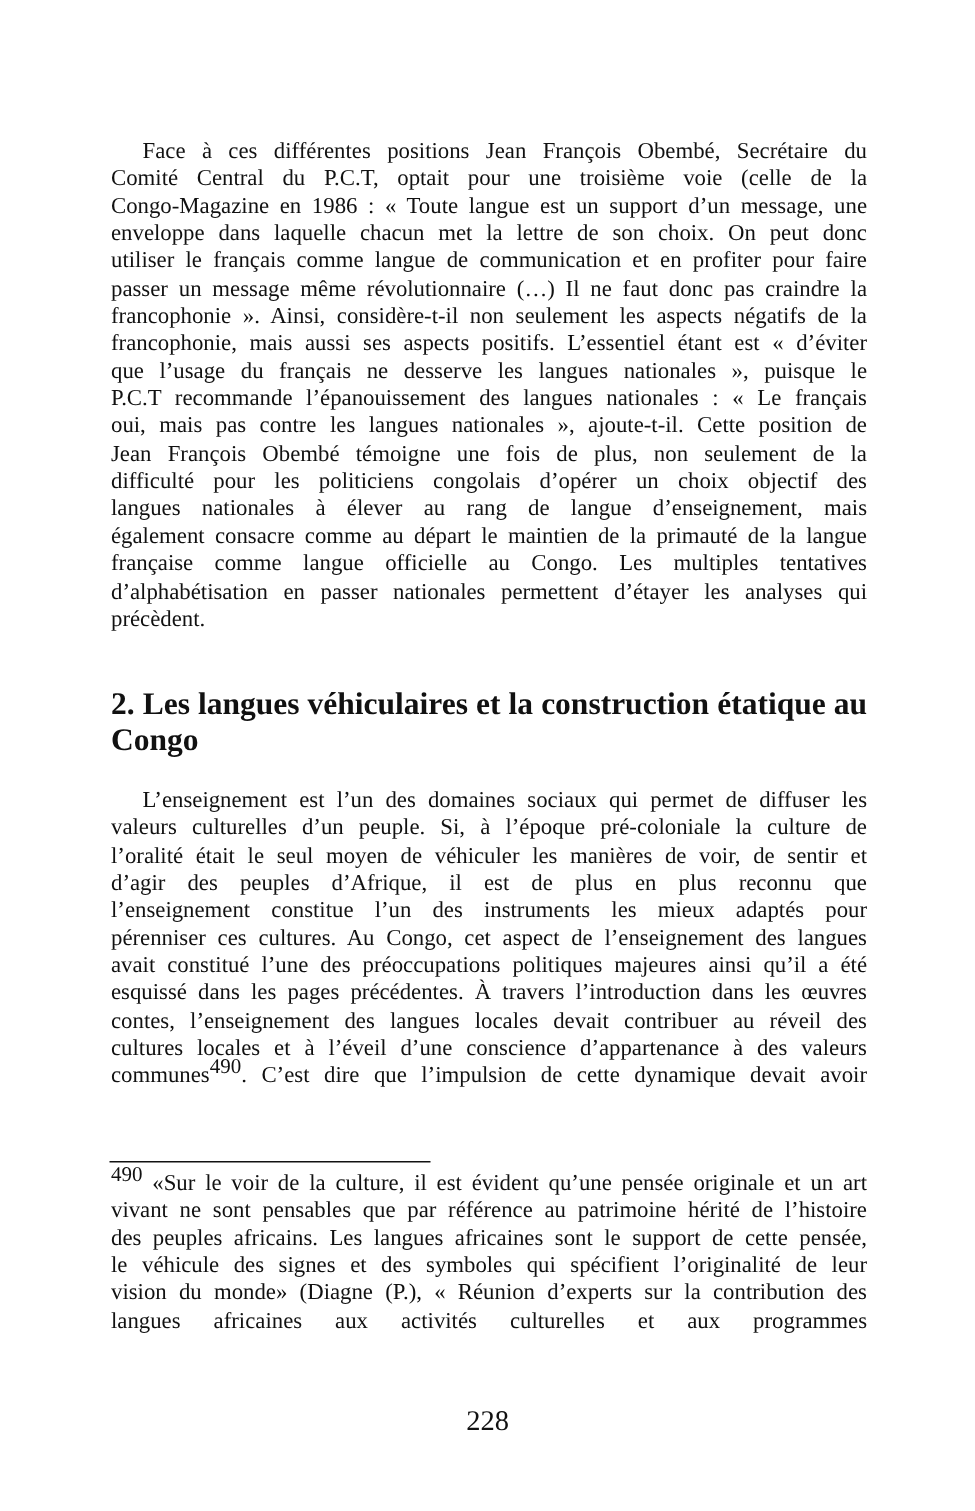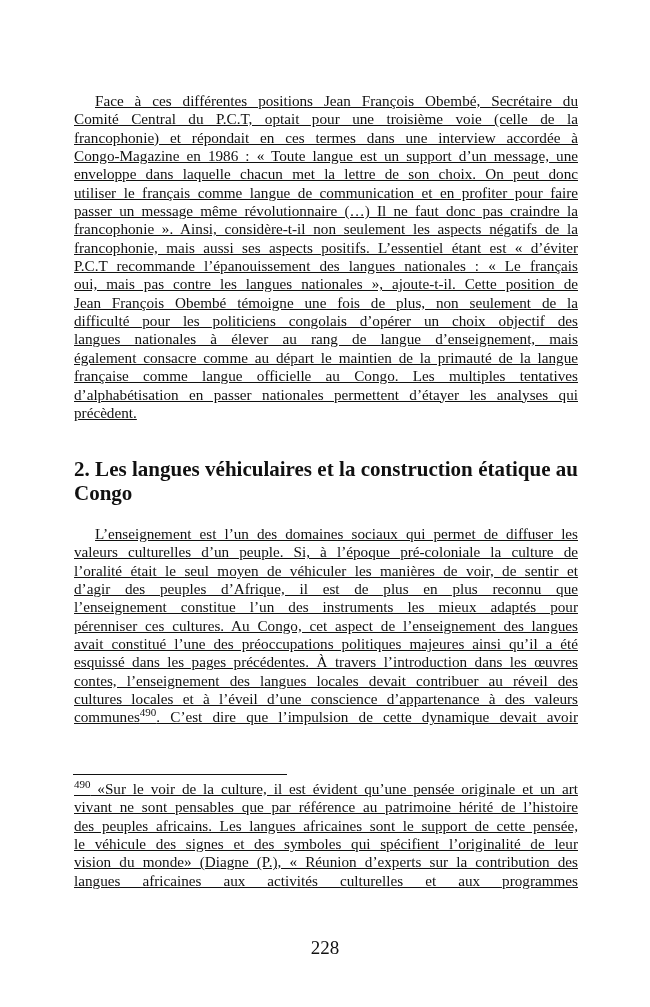--- a/index.html
+++ b/index.html
@@ -1,49 +1,49 @@
 <!DOCTYPE html>
 <html><head>
 <meta charset="utf-8">
 <style>
   html, body { margin: 0; padding: 0; background: #ffffff; }
   body { width: 650px; height: 1007px; position: relative; overflow: hidden; }
   .page { position: absolute; left: 0; top: 0; width: 650px; height: 1007px; background: #fff; color: #111; }
   .col { position: absolute; left: 74px; width: 504px; font-family: "Liberation Serif", "DejaVu Serif", serif; }
   .ln { display: block; font-size: 15.2px; line-height: 18.35px; height: 18.35px; white-space: nowrap; overflow: visible;
-        text-align: justify; text-align-last: justify; text-decoration: underline; }
+        text-align: justify; text-align-last: justify; }
   .ln.last { text-align-last: left; }
   .ln.indent { text-indent: 21px; }
   #p1 { top: 92px; }
   #heading { top: 457px; }
   .hl { display: block; font-size: 21px; font-weight: bold; line-height: 24px; height: 24px; white-space: nowrap;
         text-align: justify; text-align-last: justify; }
   .hl.last { text-align-last: left; }
   #p2 { top: 525px; }
   #rule { position: absolute; left: 73px; top: 774px; width: 214px; height: 1px; background: #111; }
   #fn { top: 780px; }
-  sup { font-size: 11px; line-height: 0; vertical-align: 6px; }
+  sup { font-size: 14px; line-height: 0; vertical-align: 6px; }
   #pagenum { position: absolute; left: 0; width: 650px; top: 937px; text-align: center;
              font-family: "Liberation Serif", "DejaVu Serif", serif; font-size: 19px; }
 </style>
 </head>
 <body>
 
 <div class="page">
 
   <div class="col" id="p1">
     <span class="ln indent">Face à ces différentes positions Jean François Obembé, Secrétaire du</span>
     <span class="ln">Comité Central du P.C.T, optait pour une troisième voie (celle de la</span>
-    <span class="ln">francophonie) et répondait en ces termes dans une interview accordée à</span>
     <span class="ln">Congo-Magazine en 1986 : « Toute langue est un support d’un message, une</span>
     <span class="ln">enveloppe dans laquelle chacun met la lettre de son choix. On peut donc</span>
     <span class="ln">utiliser le français comme langue de communication et en profiter pour faire</span>
     <span class="ln">passer un message même révolutionnaire (…) Il ne faut donc pas craindre la</span>
     <span class="ln">francophonie ». Ainsi, considère-t-il non seulement les aspects négatifs de la</span>
     <span class="ln">francophonie, mais aussi ses aspects positifs. L’essentiel étant est « d’éviter</span>
+    <span class="ln">que l’usage du français ne desserve les langues nationales », puisque le</span>
     <span class="ln">P.C.T recommande l’épanouissement des langues nationales : « Le français</span>
     <span class="ln">oui, mais pas contre les langues nationales », ajoute-t-il. Cette position de</span>
     <span class="ln">Jean François Obembé témoigne une fois de plus, non seulement de la</span>
     <span class="ln">difficulté pour les politiciens congolais d’opérer un choix objectif des</span>
     <span class="ln">langues nationales à élever au rang de langue d’enseignement, mais</span>
     <span class="ln">également consacre comme au départ le maintien de la primauté de la langue</span>
     <span class="ln">française comme langue officielle au Congo. Les multiples tentatives</span>
     <span class="ln">d’alphabétisation en passer nationales permettent d’étayer les analyses qui</span>
     <span class="ln last">précèdent.</span>
   </div>

